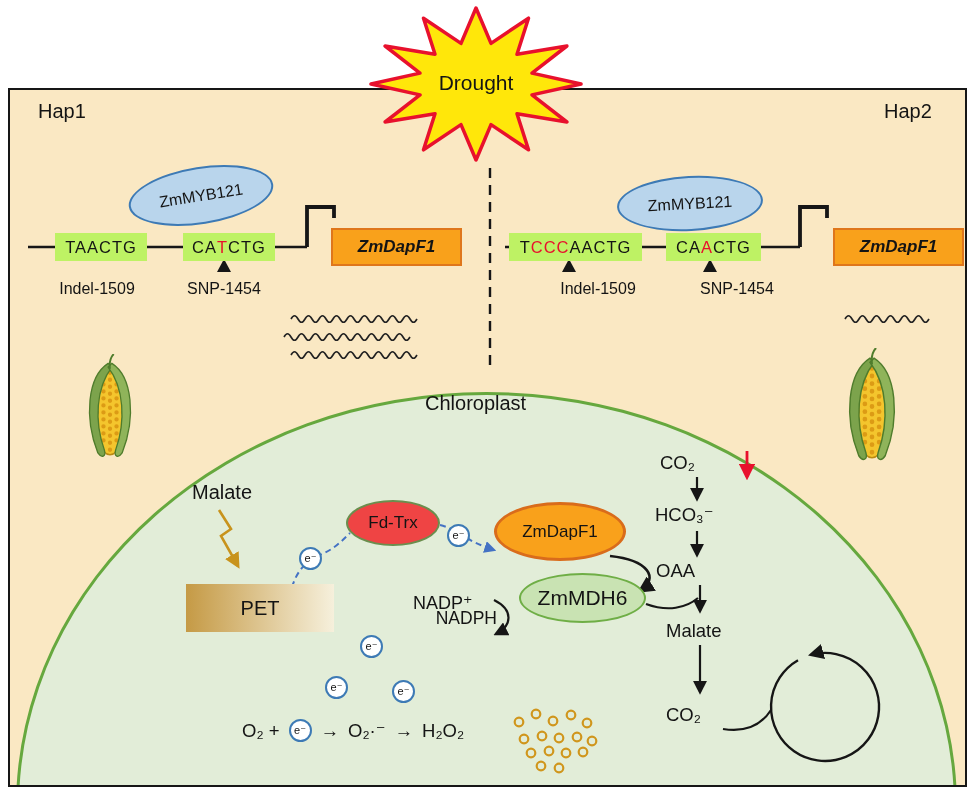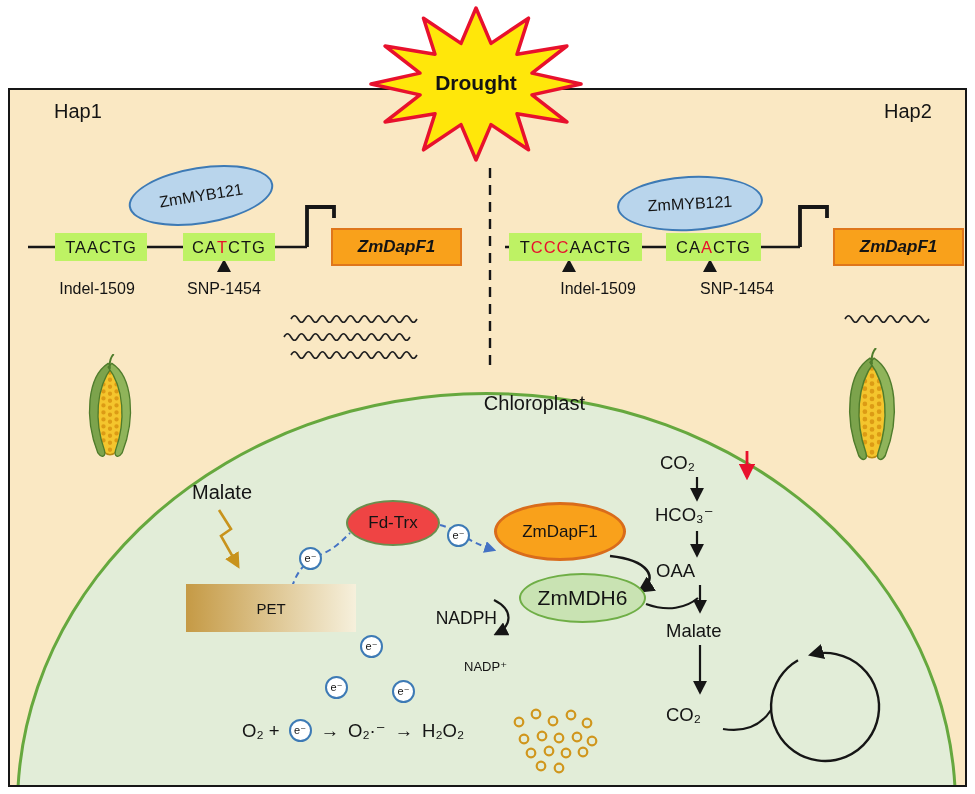--- a/index.html
+++ b/index.html
@@ -123,23 +123,23 @@
       <circle cx="592" cy="741" r="4.3"></circle>
         <circle cx="531" cy="753" r="4.3"></circle>
         <circle cx="549" cy="751" r="4.3"></circle>
       <circle cx="566" cy="753" r="4.3"></circle>
         <circle cx="583" cy="752" r="4.3"></circle>
         <circle cx="541" cy="766" r="4.3"></circle>
       <circle cx="559" cy="768" r="4.3"></circle>
     </g>
   </svg>
 
-  <div class="abs" style="left:406px;top:71px;width:140px;text-align:center;font-size:21px;font-weight:700">Drought</div>
-
-  <div class="abs" style="left:54px;top:100px;font-size:20px">Hap1</div>
+  <div class="abs" style="left:406px;top:71px;width:140px;text-align:center;font-size:21px;font-weight:400">Drought</div>
+
+  <div class="abs" style="left:38px;top:100px;font-size:20px">Hap1</div>
   <div class="abs" style="left:884px;top:100px;font-size:20px">Hap2</div>
 
   <div class="abs ellipse tf" style="left:128px;top:167px;width:146px;height:57px;transform:rotate(-9deg)">
     <span>ZmMYB121</span>
   </div>
   <div class="abs seqbox" style="left:55px;top:233px;width:92px;height:28px">
     <span>TAACTG</span>
   </div>
   <div class="abs seqbox" style="left:183px;top:233px;width:92px;height:28px">
     <span>CA</span>
@@ -164,43 +164,43 @@
     <span>CA</span>
       <span class="red">A</span>
       <span>CTG</span>
   </div>
   <div class="abs genebox" style="left:833px;top:228px;width:131px;height:38px">
     <span>ZmDapF1</span>
   </div>
   <div class="abs lbl" style="left:546px;top:280px;width:104px">Indel-1509</div>
   <div class="abs lbl" style="left:685px;top:280px;width:104px">SNP-1454</div>
 
-  <div class="abs" style="left:425px;top:392px;width:160px;text-align:right;font-size:20px">Chloroplast</div>
+  <div class="abs" style="left:425px;top:392px;width:160px;text-align:left;font-size:20px">Chloroplast</div>
 
   <div class="abs" style="left:192px;top:481px;font-size:20px">Malate</div>
 
-  <div class="abs" style="left:186px;top:584px;width:170px;height:48px;display:flex;align-items:center;justify-content:center;
-    font-size:15px;background:linear-gradient(to right,#C59A45,#F6F0DC)">
+  <div class="abs" style="left:186px;top:584px;width:148px;height:48px;display:flex;align-items:center;justify-content:center;
+    font-size:20px;background:linear-gradient(to right,#C59A45,#F6F0DC)">
     <span>PET</span>
   </div>
 
   <div class="abs ellipse" style="left:346px;top:500px;width:94px;height:46px;background:#ef4444;border:2.5px solid #6B8E4E;font-size:17px">
     <span>Fd-Trx</span>
   </div>
 
   <div class="abs ellipse" style="left:494px;top:502px;width:132px;height:59px;background:#F9A11B;border:3px solid #D96C1B;font-size:17px">
     <span>ZmDapF1</span>
   </div>
 
   <div class="abs ellipse" style="left:519px;top:573px;width:127px;height:50px;background:#C9E3B3;border:2.5px solid #6FAE46;font-size:21px">
     <span>ZmMDH6</span>
   </div>
 
   <div class="abs" style="left:403px;top:608px;width:94px;text-align:right;font-size:17.5px">NADPH</div>
-  <div class="abs" style="left:413px;top:659px;width:94px;text-align:right;font-size:13px">NADP⁺</div>
+  <div class="abs" style="left:413px;top:592px;width:94px;text-align:left;font-size:18px">NADP⁺</div>
 
   <div class="abs ecirc" style="left:299px;top:547px">
     <span>e⁻</span>
     </div>
   <div class="abs ecirc" style="left:447px;top:524px">
     <span>e⁻</span>
     </div>
   <div class="abs ecirc" style="left:360px;top:635px">
     <span>e⁻</span>
     </div>

